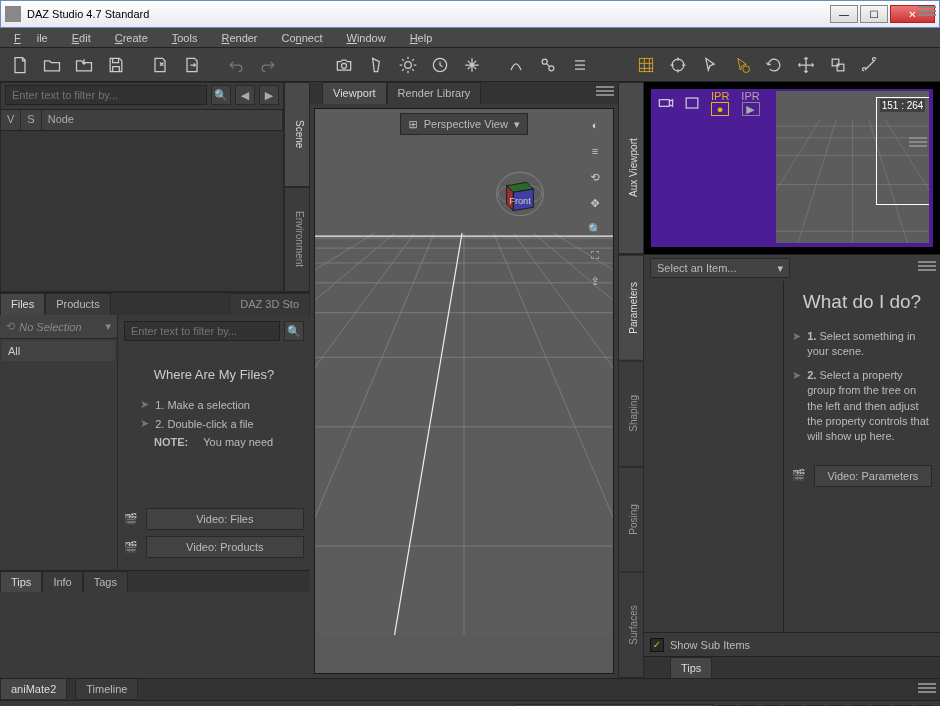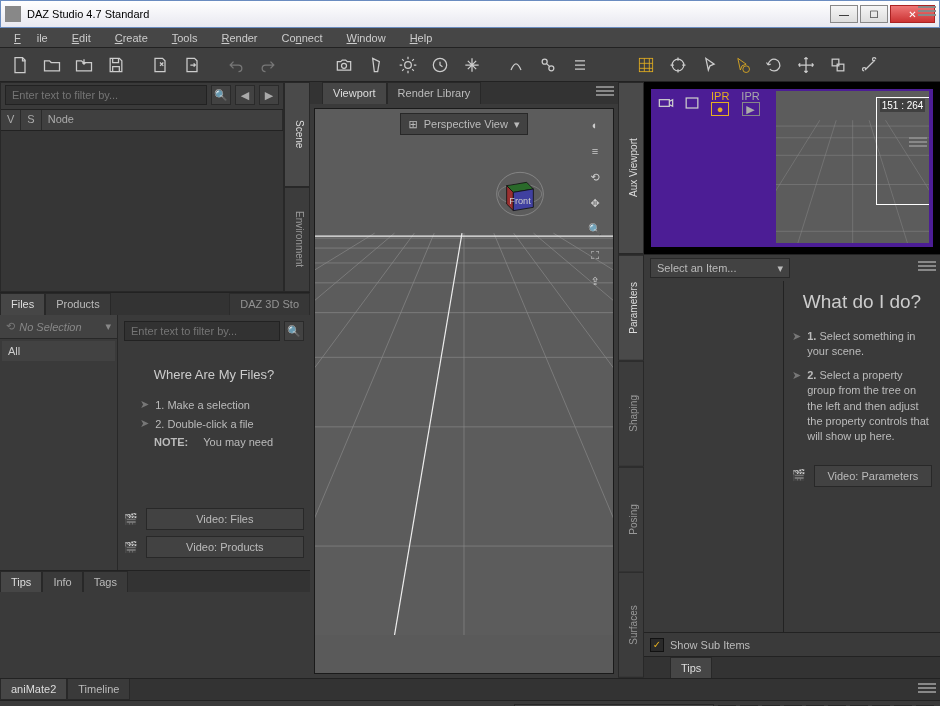--- a/index.html
+++ b/index.html
@@ -104,21 +104,21 @@
 .params-help { flex: 1; padding: 10px 8px; background: #3a3a3a; }
 .params-help h3 { text-align: center; font-size: 19px; font-weight: normal; color: #ccc; margin-bottom: 16px; }
 .params-help p { margin: 8px 0; color: #bbb; display: flex; gap: 6px; line-height: 1.4; }
 .params-vid { margin-top: 20px; display: flex; align-items: center; gap: 8px; }
 .params-vid button { flex:1; height: 22px; background: #424242; border: 1px solid #282828; color: #bbb; }
 .show-sub { height: 24px; display: flex; align-items: center; padding: 0 6px; gap: 6px; background: #3a3a3a; border-top: 1px solid #222; }
 .chk { width: 14px; height: 14px; background: #2a2a2a; border: 1px solid #111; display: flex; align-items: center; justify-content: center; color: #e6b020; font-size: 10px; }
 .right-bot-tabs { height: 22px; display: flex; background: #333; border-top: 1px solid #222; }
 
 
-.bottom-strip { height: 22px; background: #333; display: flex; border-top: 1px solid #222; }
+.bottom-strip { height: 22px; background: #333; display: flex; border-top: 1px solid #222; gap: 8px; }
 .bottom-strip .htab { border-top: none; border-bottom: 1px solid #282828; }
 
 .lesson-bar { height: 26px; background: #3a3a3a; display: flex; align-items: center; padding: 0 6px; gap: 4px; border-top: 1px solid #222; }
 .lesson-dd { width: 200px; height: 20px; background: #424242; border: 1px solid #282828; display: flex; align-items: center; justify-content: space-between; padding: 0 6px; color: #999; margin-left: auto; }
 .lesson-num { width: 18px; height: 18px; background: #3c3c3c; border: 1px solid #282828; display: flex; align-items: center; justify-content: center; color: #777; font-size: 10px; }
 
 .stroke { stroke: #ccc; fill: none; stroke-width: 1.5; }
 </style>
 </head>
 <body>

